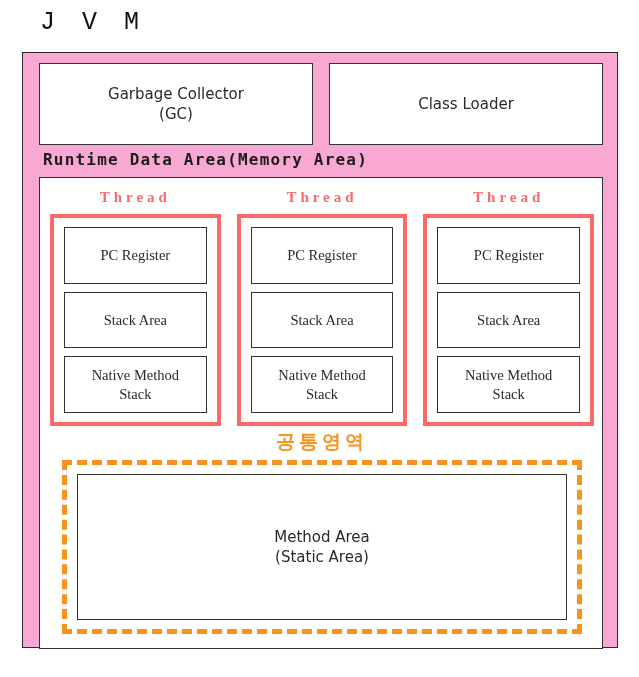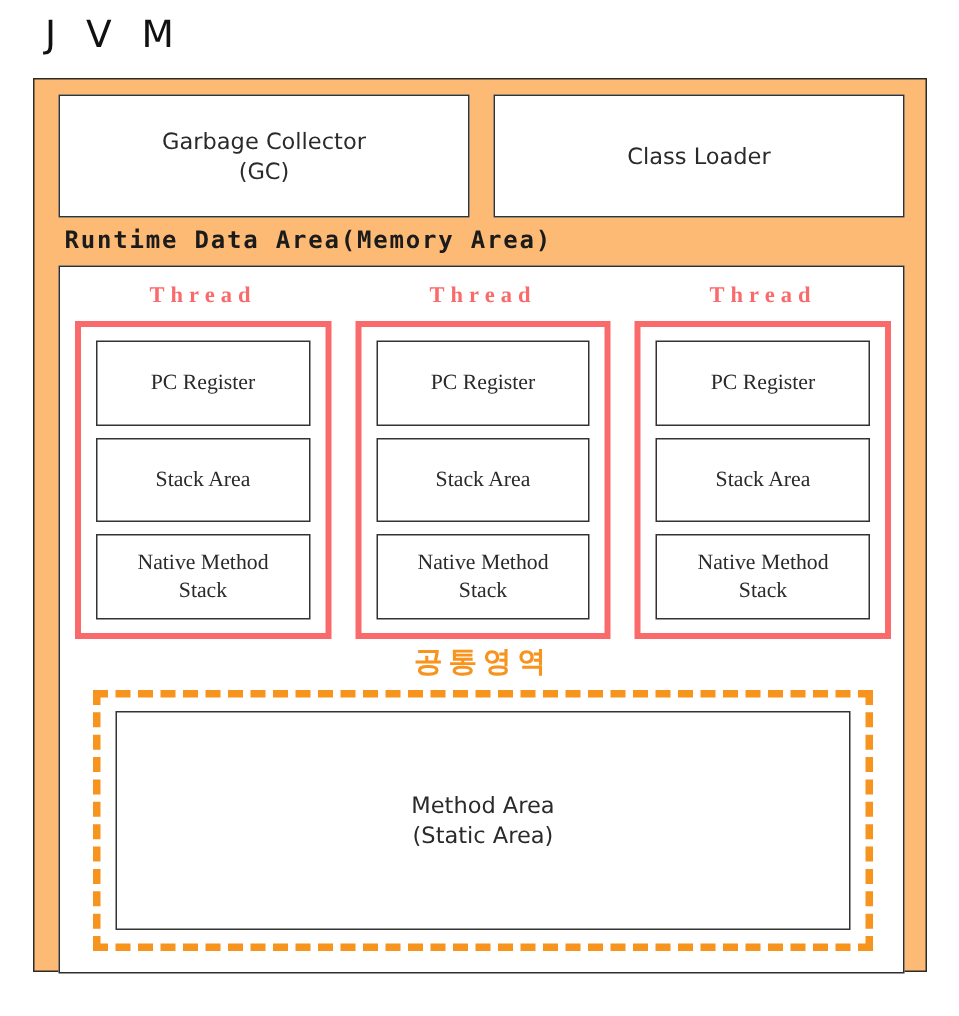--- a/index.html
+++ b/index.html
@@ -12,40 +12,41 @@
     height: 677px;
     font-family: "DejaVu Sans", "Liberation Sans", sans-serif;
     color: #1a1a1a;
     overflow: hidden;
     position: relative;
   }
 
   
   .jvm-title {
     position: absolute;
-    left: 30px;
+    left: 40px;
     top: 6px;
     font-size: 25px;
     font-weight: 400;
     letter-spacing: 6px;
     color: #111111;
     line-height: 34px;
     white-space: nowrap;
+    font-family: Liberation Mono, monospace;
   }
 
   
   .jvm-frame {
     position: absolute;
     left: 22px;
     top: 52px;
     width: 596px;
     height: 596px;
     border: 1.5px solid #2b2b2b;
     box-sizing: border-box;
-    background: #fdba74;
+    background: #f9a8d4;
   }
 
   
   .top-row {
     position: absolute;
     left: 16px;
     top: 10px;
     width: 564px;
     height: 82px;
     display: flex;

